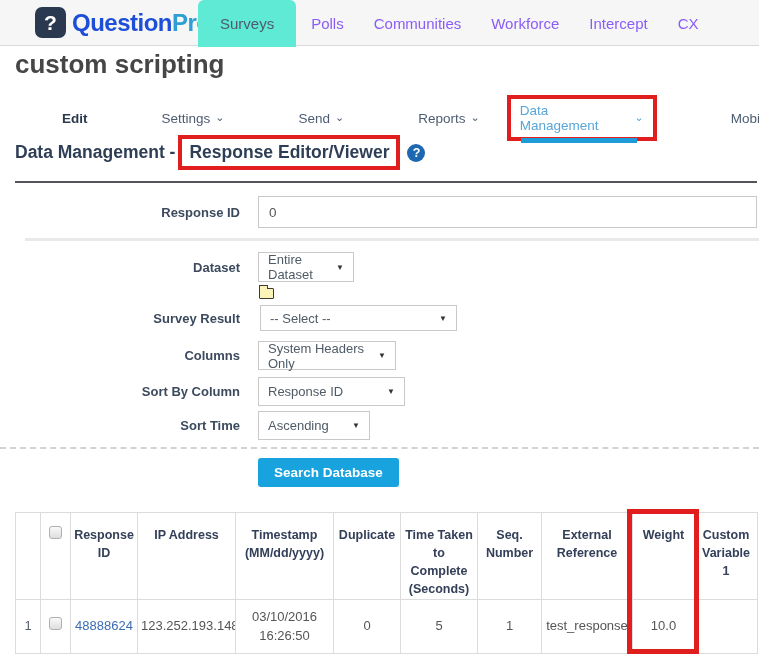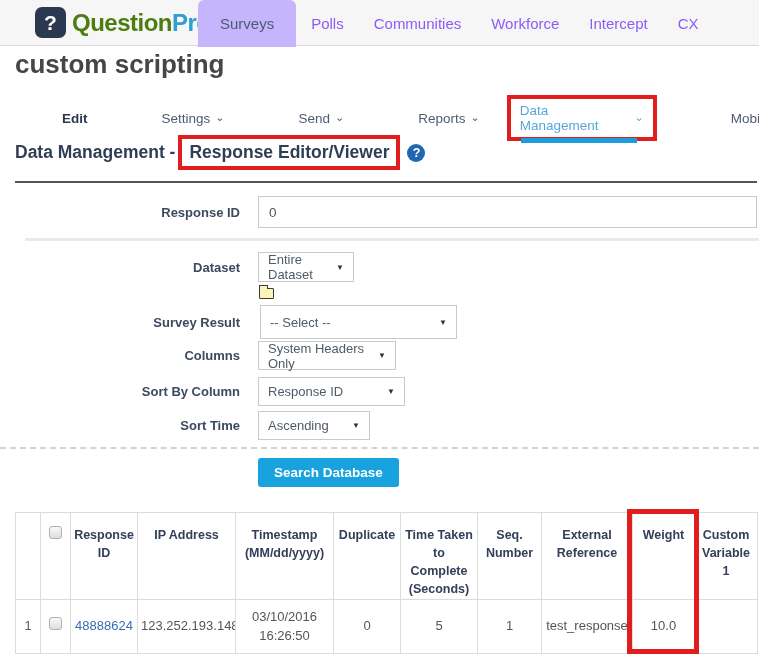--- a/index.html
+++ b/index.html
@@ -6,26 +6,26 @@
   body { font-family:"Liberation Sans","DejaVu Sans",sans-serif; background:#fff; }
   .screen { position:relative; width:759px; height:660px; background:#fff; overflow:hidden; }
 
   
   .topnav { position:absolute; left:0; top:0; width:759px; height:46px;
             background:#f6f6f7; border-bottom:1px solid #d9d9d9; }
   .logo { position:absolute; left:35px; top:7px; display:flex; align-items:center; gap:6px; }
   .logo-icon { width:31px; height:31px; border-radius:7px; background:#2b3950; color:#fff;
                font-size:21px; font-weight:bold; display:flex; align-items:center; justify-content:center; }
   .brand { font-size:24px; font-weight:bold; letter-spacing:-0.5px; }
-  .brand .dark { color:#4d7c0f; }
+  .brand .dark { color:#1d4ed8; }
   .brand .accent { color:#2e9fd4; }
   .tabs { position:absolute; left:198px; top:0; height:47px; display:flex; align-items:stretch;
           font-size:15px; z-index:2; }
   .tab { display:flex; align-items:center; padding:0 15px; color:#8b5cf6; cursor:pointer; }
-  .tab.active { background:#c4b5fd; border-radius:6px 6px 0 0; color:#4e5b6e; padding:0 22px; }
+  .tab.active { background:#5eead4; border-radius:6px 6px 0 0; color:#4e5b6e; padding:0 22px; }
 
   
   .page-title { position:absolute; left:15px; top:49px; font-size:26px; font-weight:bold; color:#464646;text-align:right; }
 
   
   .subnav { position:absolute; left:15px; top:95px; display:flex; align-items:center; gap:27px;
             font-size:13.5px; color:#4d5c72; }
   .subnav-item { display:flex; align-items:center; gap:5px; cursor:pointer;padding-left:47px; }
   .subnav-item .caret { font-size:11px; color:#4d5c72; line-height:1; margin-top:-2px; }
   .subnav-item.edit { font-weight:bold; color:#2b3950; }
@@ -146,21 +146,21 @@
     <div class="flabel">Dataset</div>
     <div class="select fctl" style="width:96px;height:30px;">
       <span>Entire Dataset</span>
       <span class="sel-caret">▼</span>
     </div>
   </div>
   <div class="folder-icon"></div>
 
   <div class="frow" style="top:305px;">
     <div class="flabel">Survey Result</div>
-    <div class="select fctl" style="width:197px;height:34px;margin-left:20px;">
+    <div class="select fctl" style="width:197px;height:26px;margin-left:20px;">
       <span>-- Select --</span>
       <span class="sel-caret">▼</span>
     </div>
   </div>
 
   <div class="frow" style="top:341px;">
     <div class="flabel">Columns</div>
     <div class="select fctl" style="width:138px;">
       <span>System Headers Only</span>
       <span class="sel-caret">▼</span>

